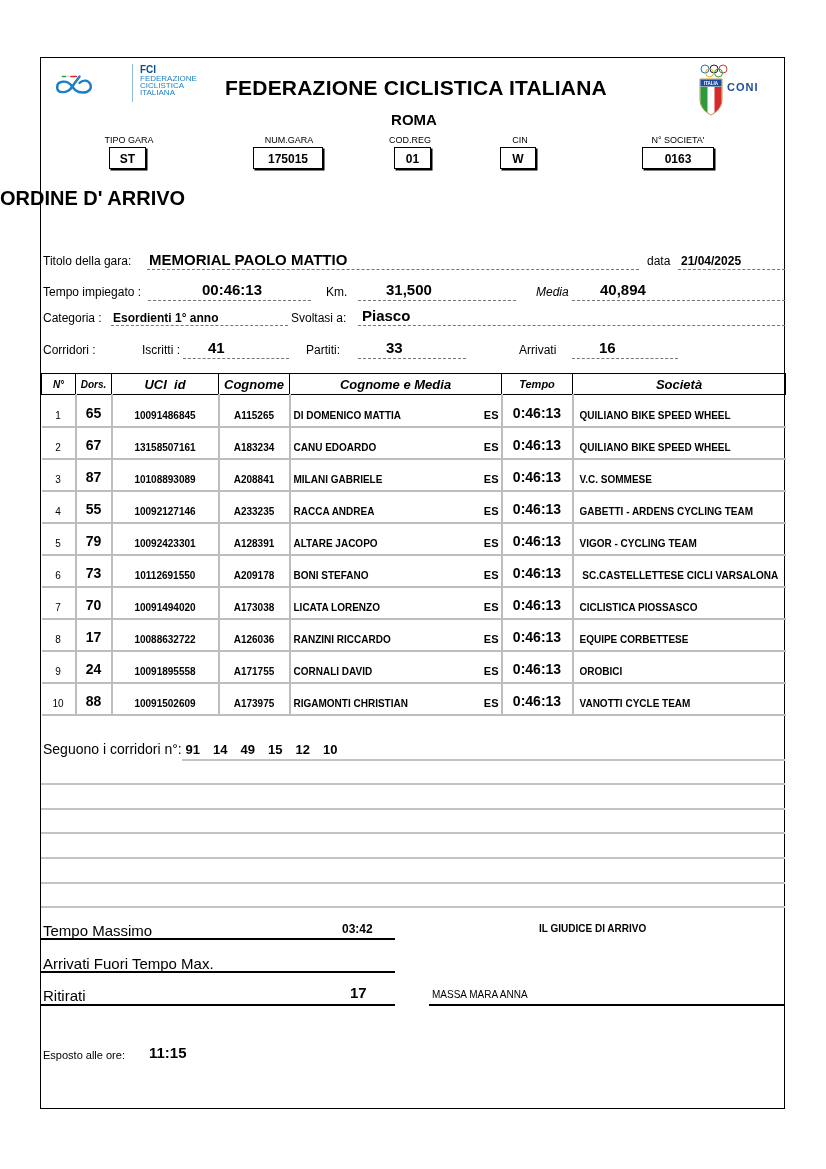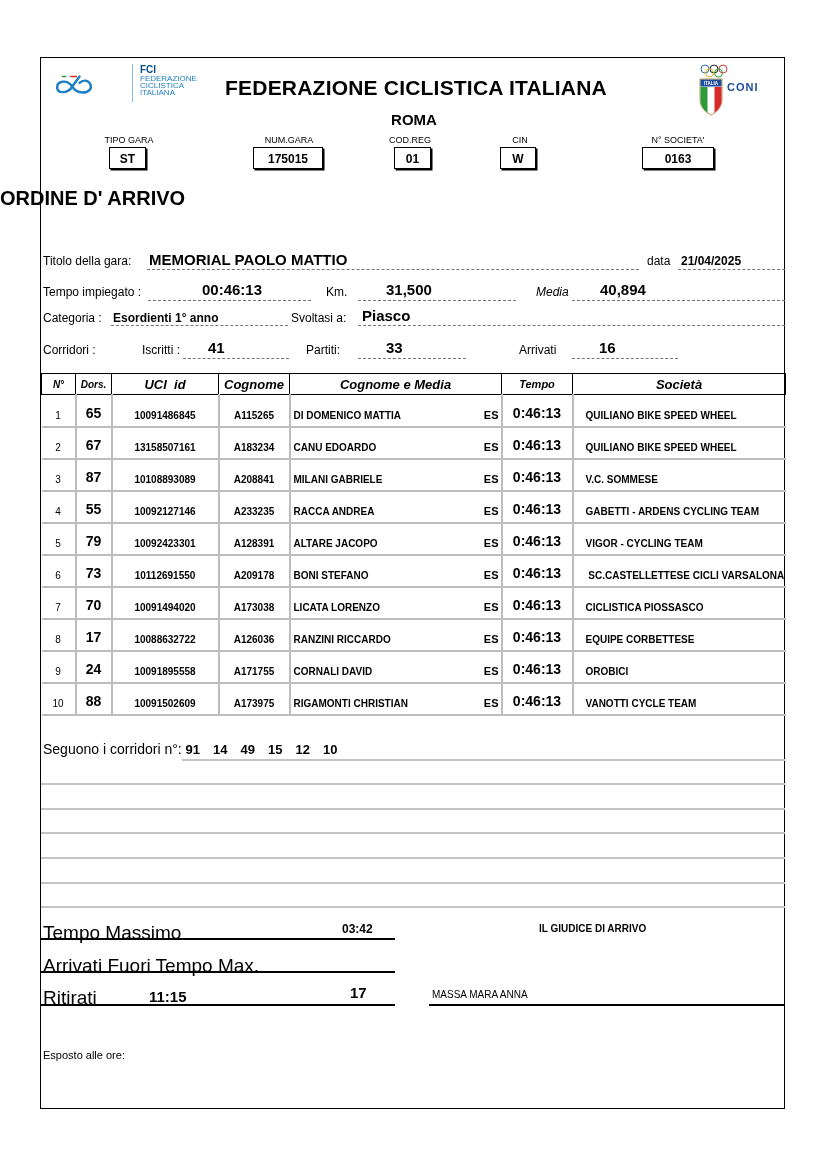--- a/index.html
+++ b/index.html
@@ -24,25 +24,25 @@
   table.results th { font-style: italic; font-weight: bold; font-size: 13px; border: 1.4px solid #000; height: 20px; padding: 0; }
   table.results th.small { font-size: 10px; }
   table.results td { border-left: 2px solid #bdbdbd; border-bottom: 2px solid #bdbdbd; height: 32px; padding: 0; vertical-align: bottom; padding-bottom: 5px; box-sizing: border-box; font-size: 10px; font-weight: bold; }
   table.results td:first-child { border-left: none; font-weight: normal; text-align: center; font-size: 10px; }
   table.results td.dors { text-align: center; font-size: 14px; }
   table.results td.uci { text-align: center; }
   table.results td.tess { text-align: center; }
   table.results td.name { padding-left: 3px; border-right: none; }
   table.results td.cat { border-left: none; text-align: right; padding-right: 2px; font-size: 11px; }
   table.results td.time { text-align: center; font-size: 14px; }
-  table.results td.soc { padding-left: 12px; white-space: nowrap; overflow: hidden; }
+  table.results td.soc { padding-left: 6px; white-space: nowrap; overflow: hidden; }
   .follow { left: 43px; top: 741px; font-size: 14px; }
   .follow .nums span { display: inline-block; font-weight: bold; font-size: 13px; margin-right: 13px; }
   .hline { position: absolute; left: 41px; width: 744px; height: 2px; background: #c4c4c4; }
-  .foot-lbl { font-size: 19px; }
+  .foot-lbl { font-size: 15px; }
   .foot-line { position: absolute; height: 1.5px; background: #000; }
 </style>
 </head>
 <body>
 
 <div class="frame"></div>
 
 <svg class="abs fci-logo" viewBox="0 0 150 44" width="150" height="44" style="left:55px;top:62px;width:80px;height:44px;">
   <path d="M4 28 C4 16, 22 14, 30 24 C36 32, 40 38, 52 38 C64 38, 70 30, 66 22 C62 14, 52 14, 46 20" fill="none" stroke="#1d7fc6" stroke-width="4.5" stroke-linecap="round"></path>
   <path d="M4 28 C4 40, 22 40, 30 30" fill="none" stroke="#1d7fc6" stroke-width="4.5" stroke-linecap="round"></path>
@@ -280,13 +280,13 @@
 
 <div class="abs foot-lbl" style="left:43px;top:987px;">Ritirati</div>
 <div class="abs val" style="left:350px;top:984px;font-size:15px;">17</div>
 <div class="foot-line" style="left:41px;top:1004px;width:354px;"></div>
 
 <div class="abs val" style="left:539px;top:923px;font-size:10px;">IL GIUDICE DI ARRIVO</div>
 <div class="abs" style="left:432px;top:989px;font-size:10px;">MASSA MARA ANNA</div>
 <div class="foot-line" style="left:429px;top:1004px;width:356px;"></div>
 
 <div class="abs" style="left:43px;top:1049px;font-size:11px;">Esposto alle ore:</div>
-<div class="abs val" style="left:149px;top:988px;font-size:15px;">11:15</div>
+<div class="abs val" style="left:149px;top:1044px;font-size:15px;">11:15</div>
 
 </body></html>

